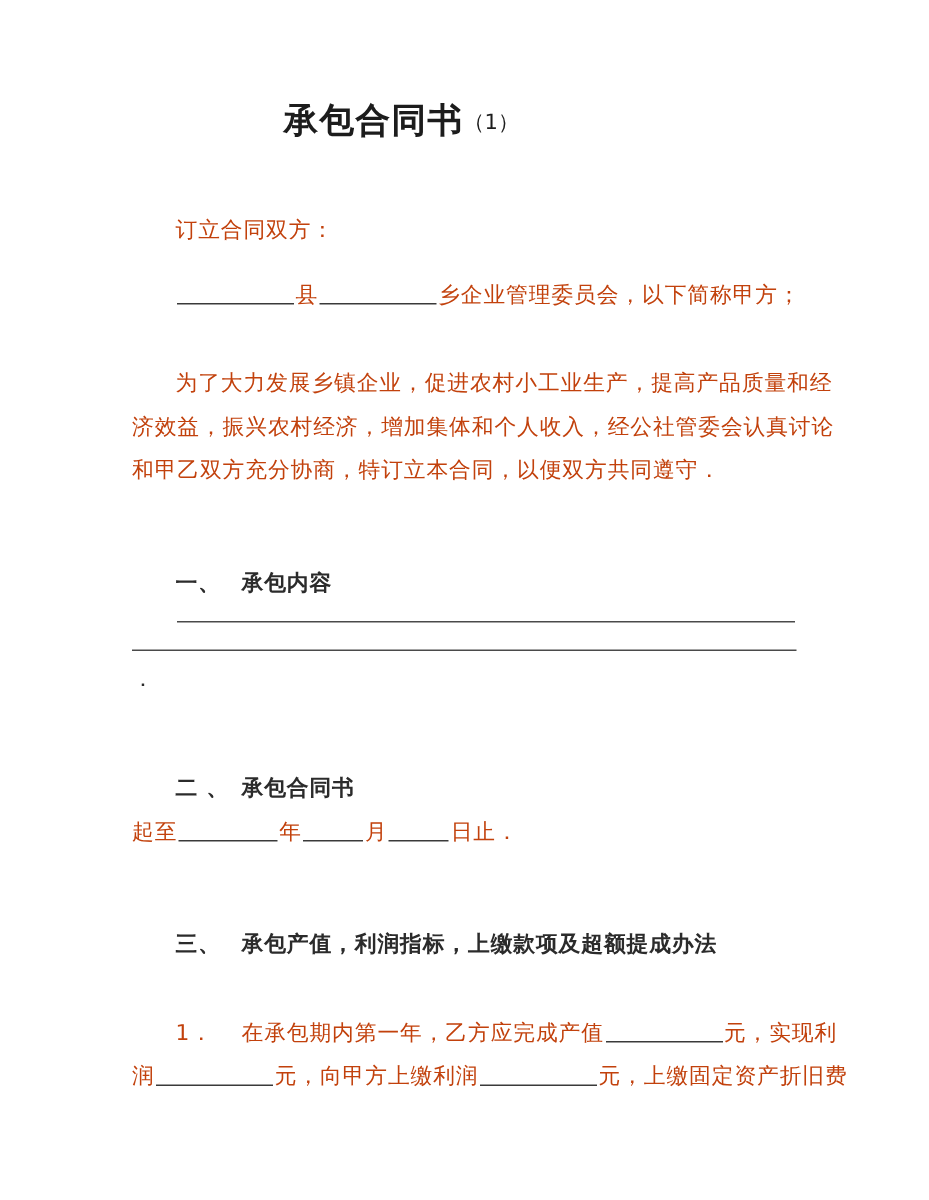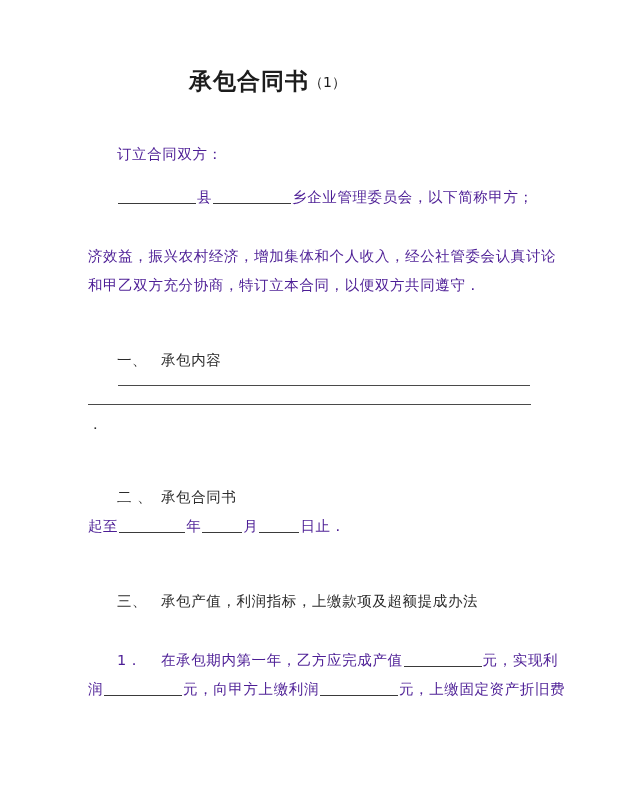--- a/index.html
+++ b/index.html
@@ -43,21 +43,21 @@
   .body-area {
     padding: 0 88px 0 88px;
     margin-top: 44px;
   }
 
   .para {
     font-size: 14.5px;
     line-height: 29px;
     letter-spacing: 0.6px;
     margin: 0;
-    color: #4c1d95;
+    color: #c2410c;
     white-space: nowrap;
   }
 
   .indent-1 {
     padding-left: 29px;
   }
   .small-gap {
     height: 14px;
   }
 
@@ -75,20 +75,21 @@
   .b-xl   { width: 78px; }
   .b-xxl  { width: 160px; }
 
   
   .sec-head {
     font-size: 14.5px;
     line-height: 29px;
     letter-spacing: 0.6px;
     padding-left: 29px;
     white-space: nowrap;
+    font-weight: bold;
   }
   .sec-num {
     display: inline-block;
     min-width: 44px;
   }
 
   
   .rule-indent {
     margin: 10px 0 0 30px;
     height: 0;
@@ -126,20 +127,21 @@
 
     <div class="small-gap"></div>
 
     <p class="para indent-1">
       <span class="blank b-xl"></span><span>县</span><span class="blank b-xl"></span><span>乡企业管理委员会，以下简称甲方；</span>
     </p>
 
 
     <div class="spacer-md"></div>
 
+    <p class="para indent-1">为了大力发展乡镇企业，促进农村小工业生产，提高产品质量和经</p>
     <p class="para">济效益，振兴农村经济，增加集体和个人收入，经公社管委会认真讨论</p>
     <p class="para">和甲乙双方充分协商，特订立本合同，以便双方共同遵守．</p>
 
     <div class="spacer-lg"></div>
 
     <div class="sec-head">
       <span class="sec-num">一、</span><span>承包内容</span>
     </div>
 
     <div class="rule-indent"></div>

